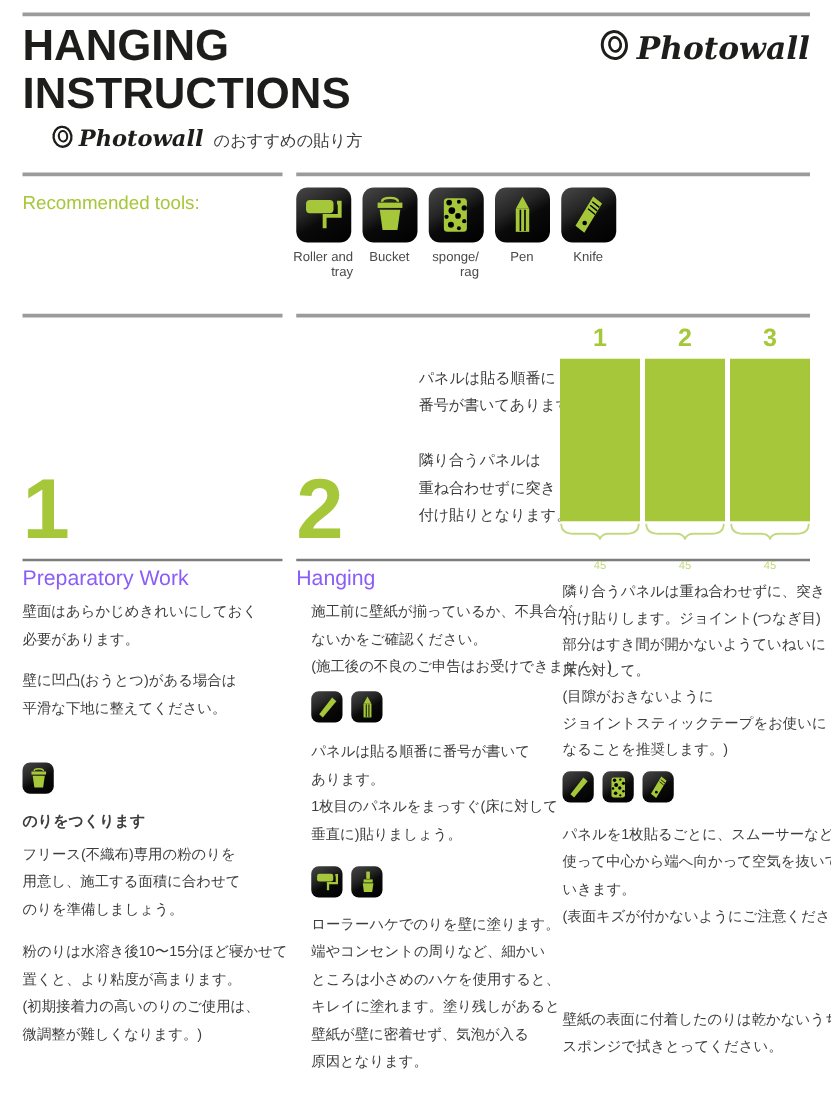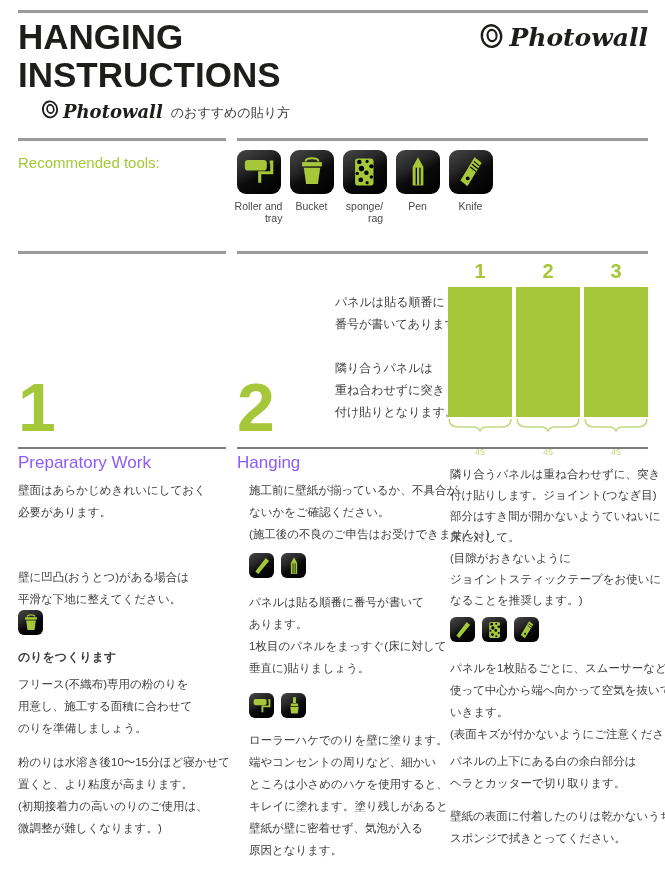--- a/index.html
+++ b/index.html
@@ -54,21 +54,21 @@
   .sec-title{position:absolute;top:453px;font-size:17px;font-weight:normal;color:#8b5cf6;}
   .sec-title-1{left:18px;}
   .sec-title-2{left:237px;}
   
   .para{position:absolute;font-size:11.5px;line-height:22px;white-space:pre;color:#3d3d3d;}
   .para-b{font-weight:bold;font-size:12px;}
   .icon-row{position:absolute;display:flex;gap:7px;}
   
   .x1{left:18px;} .x2{left:237px;margin-left:12px;} .x3{left:450px;}
   
-  .c1-p1{top:479px;} .c1-p2{top:566px;} .c1-icon{top:610px;} .c1-sub{top:646px;}
+  .c1-p1{top:479px;} .c1-p2{top:534px;} .c1-icon{top:610px;} .c1-sub{top:646px;}
   .c1-p3{top:673px;} .c1-p4{top:751px;}
   
   .c2-p1{top:479px;} .c2-icons1{top:553px;} .c2-p2{top:591px;} .c2-icons2{top:693px;} .c2-p3{top:729px;}
   
   .c3-p1{top:464px;line-height:21px;} .c3-icons{top:617px;} .c3-p2{top:657px;} .c3-p3{top:750px;} .c3-p4{top:805px;}
   .glyph{fill:#a5c739;}
   .glyph-stroke{stroke:#a5c739;fill:none;}
 </style>
 </head>
 <body>
@@ -308,18 +308,16 @@
         <path class="glyph" d="M14.5,1.5 L19.5,5.5 L9.5,22 L4.5,18 Z"></path>
         <path d="M14,4.5 L18,7.7 M12.8,6.5 L16.8,9.7" stroke="#000" stroke-width="0.8" fill="none"></path>
         <circle cx="9.7" cy="16.5" r="1.3" fill="#000"></circle>
       </svg>
     </div>
   </div>
   <div class="para x3 c3-p2">パネルを1枚貼るごとに、スムーサーなどを
 使って中心から端へ向かって空気を抜いて
 いきます。
 (表面キズが付かないようにご注意ください。)</div>
-  <div class="para x3 c3-p3">パネルの上下にある白の余白部分は
-ヘラとカッターで切り取ります。</div>
   <div class="para x3 c3-p4">壁紙の表面に付着したのりは乾かないうちに
 スポンジで拭きとってください。</div>
 
 </div>
 
 </body></html>

